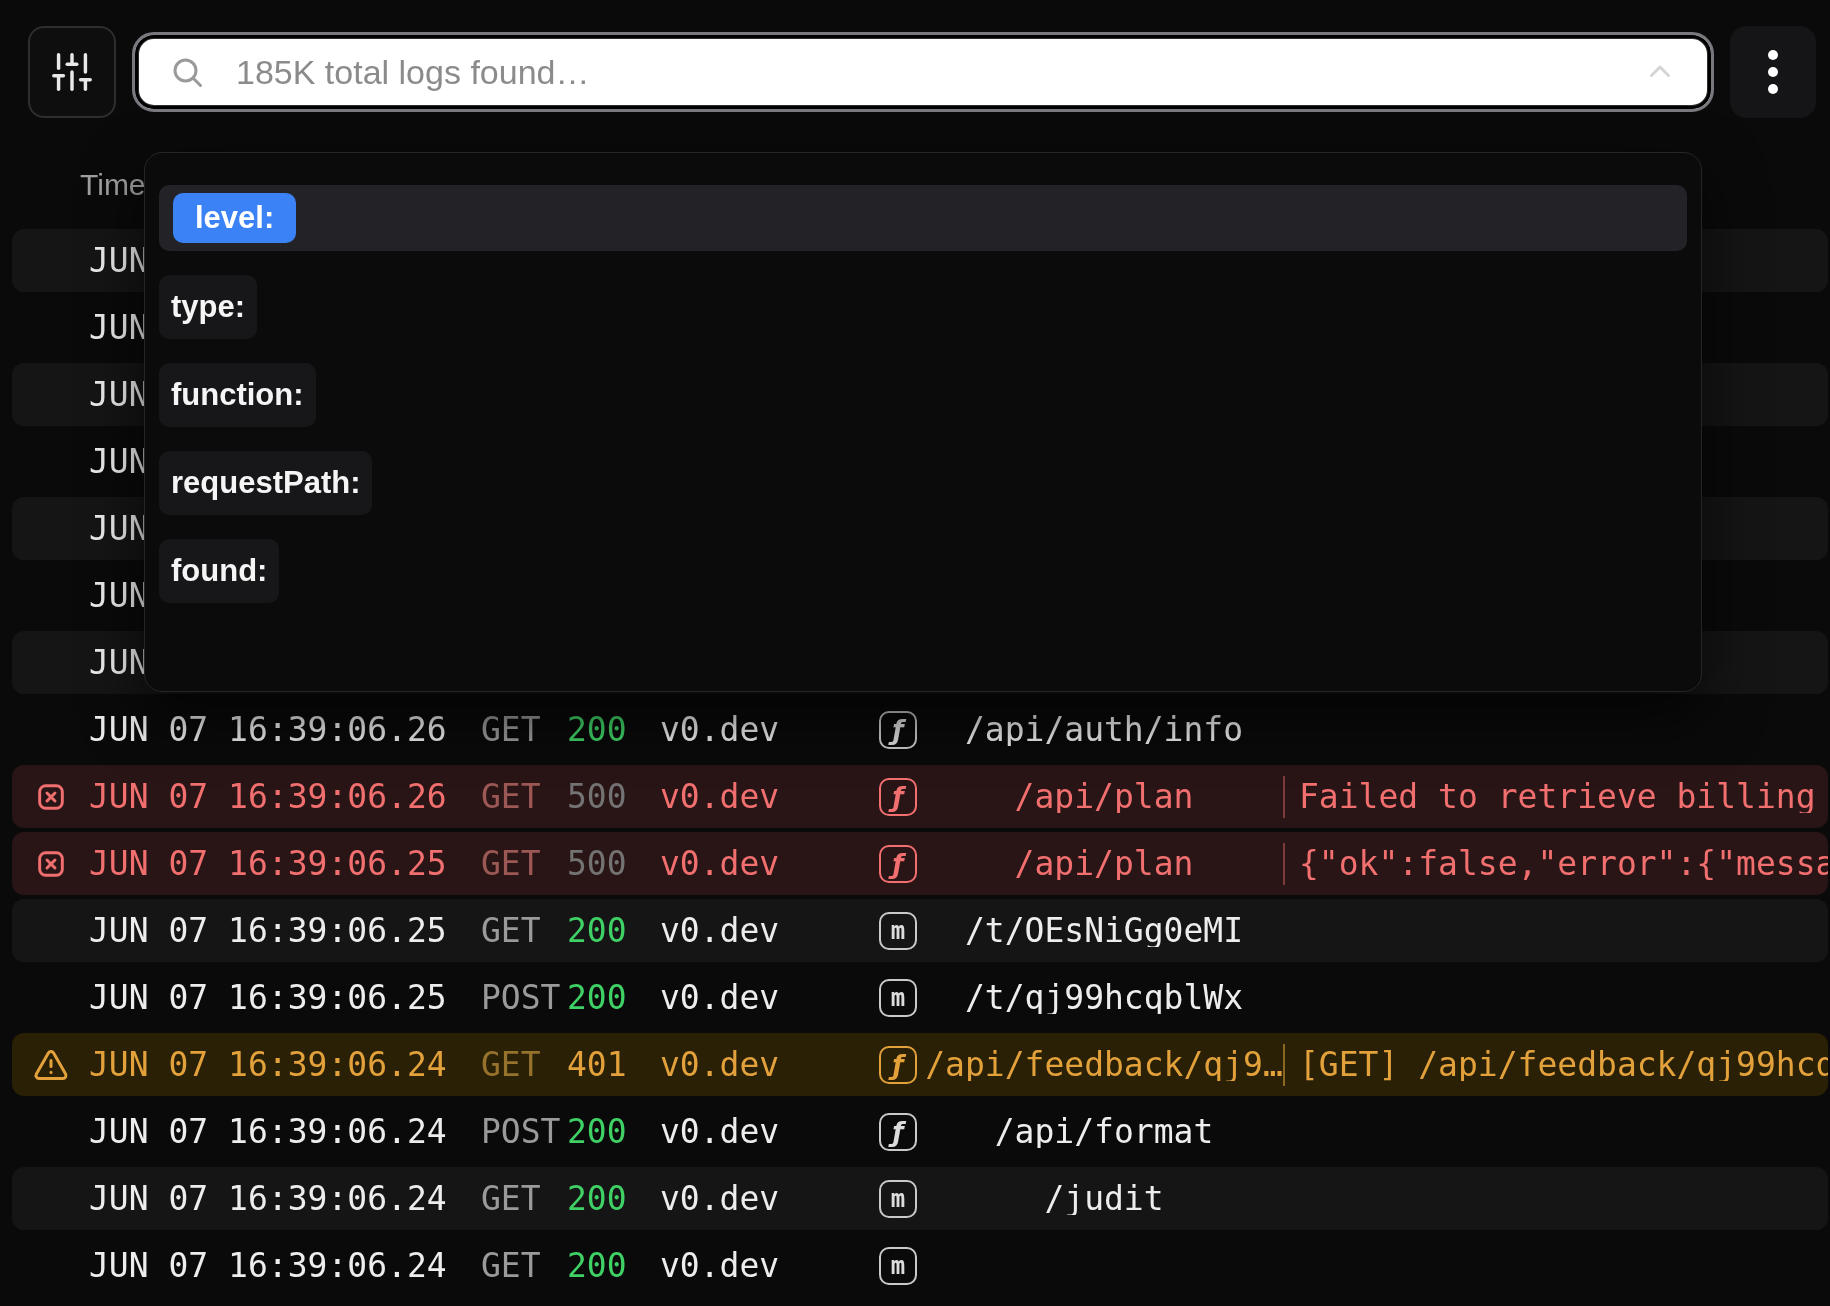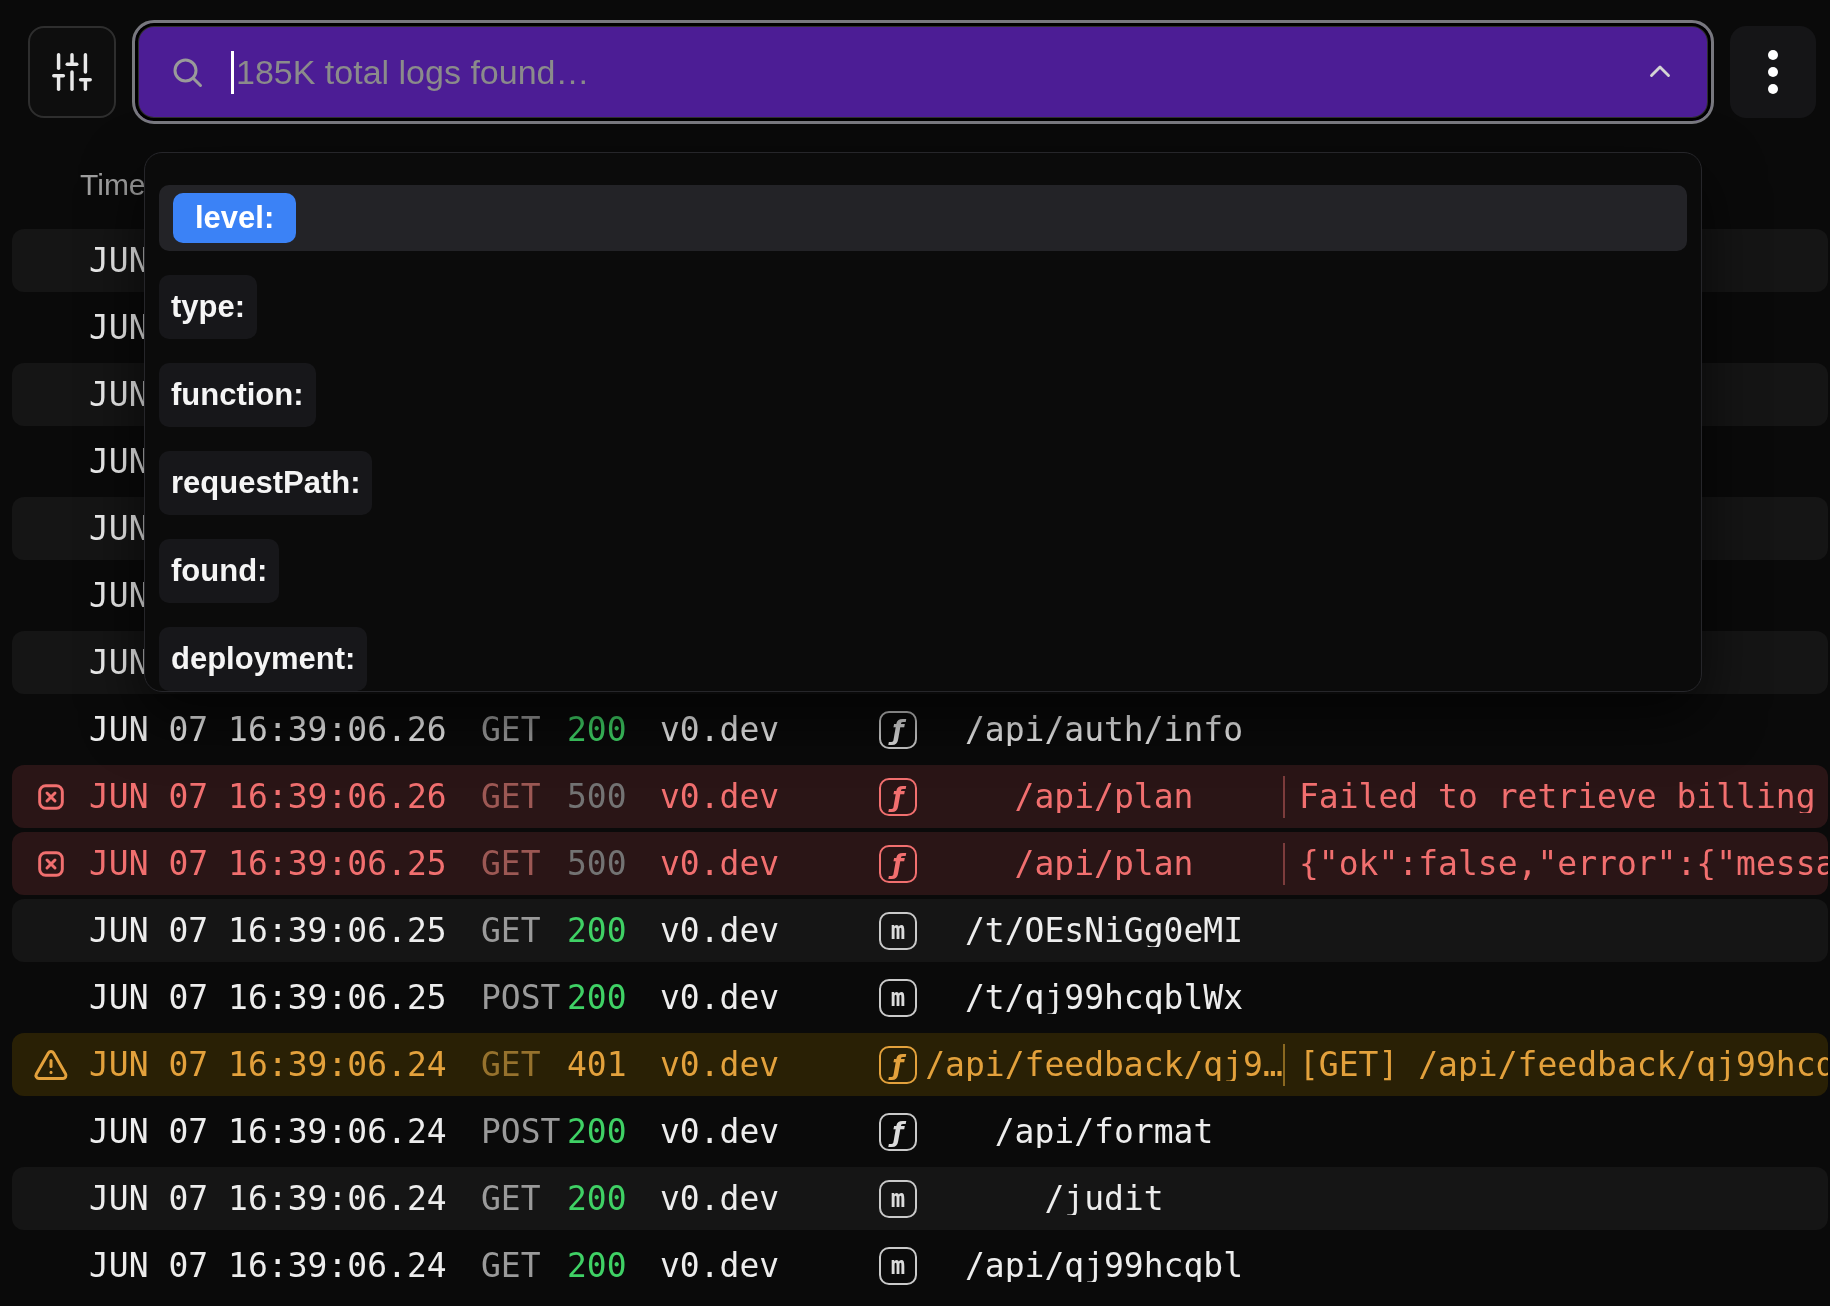--- a/index.html
+++ b/index.html
@@ -5,21 +5,21 @@
   * { margin:0; padding:0; box-sizing:border-box; }
   html,body { width:1830px; height:1306px; background:#0a0a0a; overflow:hidden;
     font-family:"Liberation Sans", sans-serif; }
   .mono { font-family:"DejaVu Sans Mono", monospace; }
 
   
   .topbar { position:absolute; left:28px; right:14px; top:18px; height:108px;
     display:flex; align-items:center; z-index:10; }
   .btn-filter { width:88px; height:92px; border-radius:16px; background:#0e0e0e;
     border:2px solid #2e2e2e; display:flex; align-items:center; justify-content:center; flex:0 0 auto; }
-  .search { flex:1 1 auto; margin:0 16px; height:104px; border-radius:22px; background:#4c1d95;
+  .search { flex:1 1 auto; margin:0 16px; height:80px; border-radius:22px; background:#ffffff;
     border:3px solid #78787e; box-shadow: inset 0 0 0 3px #000, inset 0 0 0 4px #2e2e2e;
     display:flex; align-items:center; padding:4px 34px; }
   .caret { width:3px; height:43px; background:#fff; margin:0 2px 0 26px; }
   .placeholder { font-size:34px; color:#8b8b8b; }
   .chev { margin-left:auto; }
   .btn-kebab { width:86px; height:92px; border-radius:16px; background:#151517;
     display:flex; align-items:center; justify-content:center; flex:0 0 auto; }
   .dots { display:flex; flex-direction:column; gap:7px; }
   .dot { width:10px; height:10px; border-radius:50%; background:#fff; }
 
@@ -400,28 +400,26 @@
     </div>
     <div class="c-time mono">JUN 07 16:39:06.24</div>
     <div class="c-method mono">GET</div>
     <div class="c-status mono ok">200</div>
     <div class="c-host mono">v0.dev</div>
     <div class="c-run">
       <span class="run-box">
           <span class="run-glyph mw">m</span>
         </span>
     </div>
-    <div class="c-path mono">/api/qj99hcqbl</div>
     <div class="c-div"></div>
     <div class="c-msg mono"></div>
   </div>
 </div>
 
 <div class="panel" id="panel">
   <div class="sugg-head">
     <span class="level-pill">level:</span>
   </div>
 <div class="sugg-item">type:</div>
     <div class="sugg-item">function:</div>
     <div class="sugg-item">requestPath:</div>
     <div class="sugg-item">found:</div>
-    <div class="sugg-item">deployment:</div>
   </div>
 
 </body></html>

